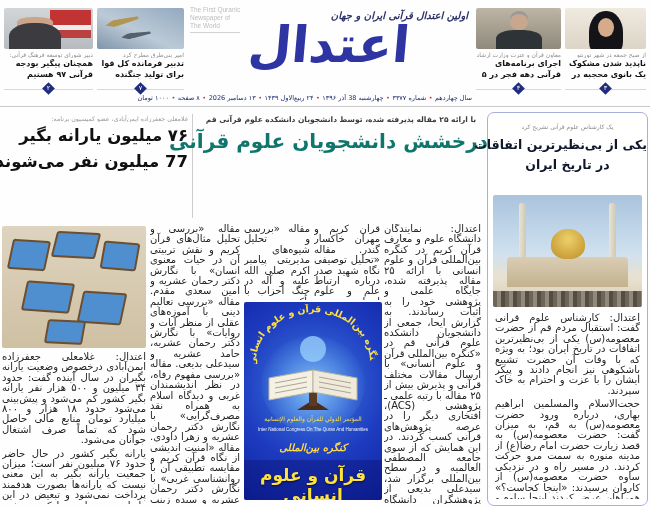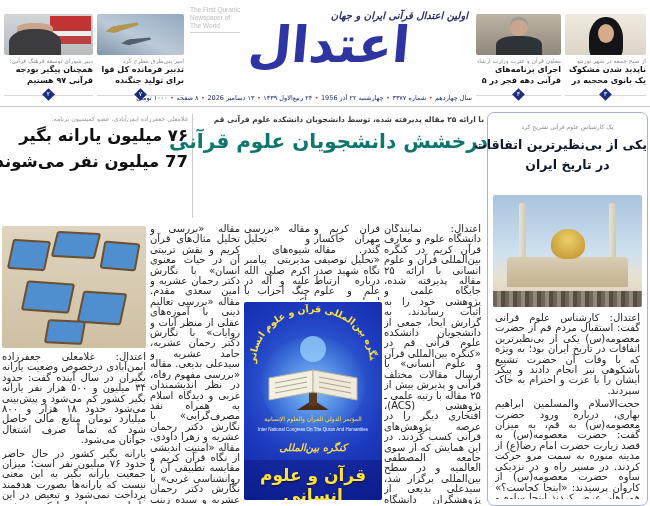--- a/index.html
+++ b/index.html
@@ -1,20 +1,20 @@
 <!DOCTYPE html>
 <html lang="fa"><head>
 <meta charset="utf-8">
 <style>
   html,body{margin:0;padding:0;background:#ffffff;}
   .page{position:relative;width:650px;height:506px;background:#fefefe;overflow:hidden;
         font-family:"DejaVu Sans",sans-serif;}
 
   
-  .teaser{position:absolute;top:14px;height:88px;}
+  .teaser{position:absolute;top:8px;height:88px;}
   .t1{left:4px;width:89px;}
   .t2{left:97px;width:87px;}
   .t3{left:476px;width:85px;}
   .t4{left:565px;width:81px;}
   .teaser .photo{position:relative;height:41px;border-radius:2px;overflow:hidden;}
   .teaser .kicker{direction:rtl;font-size:6px;color:#8d8d8d;text-align:right;margin-top:2px;
                   white-space:nowrap;overflow:hidden;}
   .teaser .headline{direction:rtl;font-size:8px;font-weight:bold;color:#141414;text-align:right;
                     line-height:10.5px;height:22px;overflow:hidden;margin-top:1px;}
   .badge-row{position:relative;height:13px;margin-top:2px;}
@@ -73,21 +73,21 @@
   .b2{left:52px;top:6px;width:40px;height:22px;transform:skew(-14deg,3deg);}
   .b3{left:100px;top:16px;width:32px;height:24px;transform:skew(-10deg,5deg);}
   .b4{left:22px;top:56px;width:44px;height:26px;transform:skew(-12deg,4deg);}
   .b5{left:78px;top:66px;width:40px;height:28px;transform:skew(-12deg,4deg);}
   .b6{left:44px;top:94px;width:34px;height:20px;transform:skew(-10deg,3deg);}
   .body-txt{direction:rtl;text-align:justify;font-size:10px;line-height:10.4px;color:#222;overflow:hidden;}
   .body-txt p{margin:0 0 3px 0;}
   .sub-body{position:absolute;left:2px;top:352px;width:144px;height:152px;}
 
   
-  .main-kicker{position:absolute;left:198px;top:115px;width:286px;direction:rtl;
+  .main-kicker{position:absolute;left:198px;top:115px;width:286px;direction:rtl;text-align:center;
                font-size:7.5px;font-weight:bold;color:#3a3a3a;white-space:nowrap;}
   .main-h{position:absolute;left:194px;width:294px;direction:rtl;text-align:center;
           font-size:20px;font-weight:bold;color:#0f766e;white-space:nowrap;letter-spacing:-.2px;}
   .main-h.l1{top:129px;} .main-h.l2{top:168px;}
   .col{position:absolute;top:224px;}
   .colD{left:384px;width:97px;height:280px;}
   .colC{left:314px;width:66px;height:76px;}
   .colB{left:244px;width:66px;height:76px;}
   .colA{left:150px;width:90px;height:280px;}
 
@@ -162,21 +162,21 @@
 
   <div class="masthead">
     <div class="eng-tag">
       <div>The First Quranic</div>
       <div>Newspaper of</div>
       <div>The World</div>
     </div>
     <div class="fa-tag">اولین اعتدال قرآنی ایران و جهان</div>
     <div class="logo">اعتدال</div>
     <div class="dateline">
-      <span class="seg">سال چهاردهم</span><span class="seg">شماره ۳۳۷۷</span><span class="seg">چهارشنبه ۲۲ آذر 1956</span><span class="seg">۲۴ ربیع‌الاول ۱۴۳۹</span><span class="seg">۱۳ دسامبر 2026</span><span class="seg">۸ صفحه</span><span class="seg">۱۰۰۰ تومان</span>
+      <span class="seg">سال چهاردهم</span><span class="seg">شماره ۳۳۷۷</span><span class="seg">چهارشنبه 38 آذر ۱۳۹۶</span><span class="seg">۲۴ ربیع‌الاول ۱۴۳۹</span><span class="seg">۱۳ دسامبر 2026</span><span class="seg">۸ صفحه</span><span class="seg">۱۰۰۰ تومان</span>
     </div>
   </div>
 
   <div class="teaser t3">
     <div class="photo photo-official"></div>
     <div class="kicker">معاون قرآن و عترت وزارت ارشاد خبر داد:</div>
     <div class="headline">اجرای برنامه‌های قرآنی دهه فجر در ۵ استان</div>
     <div class="badge-row">
       <div class="badge">
           <span>۴</span>

